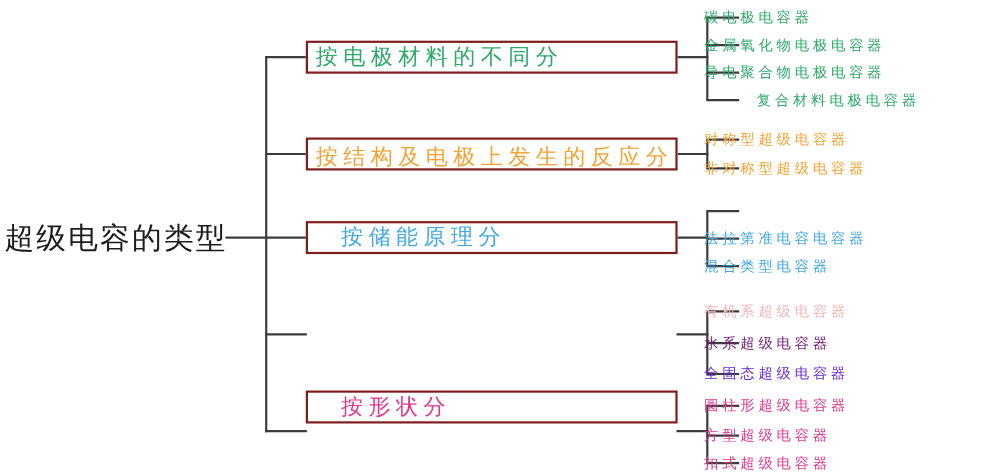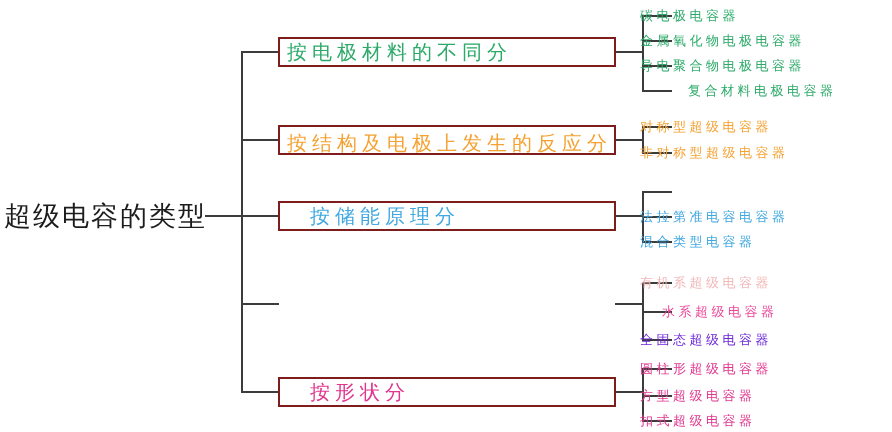--- a/index.html
+++ b/index.html
@@ -114,36 +114,36 @@
 
   <div class="cat-box pad-sm" style="top:37px;">
     <span class="cat-label" style="color: rgb(45, 170, 106);">按电极材料的不同分</span>
   </div>
   <div class="cat-box pad-sm" style="top:125px;align-items:flex-end;">
     <span class="cat-label" style="color: rgb(245, 162, 51);">按结构及电极上发生的反应分</span>
   </div>
   <div class="cat-box pad-lg" style="top:201px;">
     <span class="cat-label" style="color: rgb(65, 168, 225);">按储能原理分</span>
   </div>
-  <div class="cat-box pad-lg" style="top:377px;">
+  <div class="cat-box pad-lg" style="top:355px;">
     <span class="cat-label" style="color: rgb(224, 54, 142);">按形状分</span>
   </div>
 
   <div class="leaf" style="top: 5px; color: rgb(45, 170, 106);">碳电极电容器</div>
   <div class="leaf" style="top: 30px; color: rgb(45, 170, 106);">金属氧化物电极电容器</div>
   <div class="leaf" style="top: 55px; color: rgb(45, 170, 106);">导电聚合物电极电容器</div>
   <div class="leaf" style="top: 80px; color: rgb(45, 170, 106); margin-left: 48px;">复合材料电极电容器</div>
 
   <div class="leaf" style="top: 116px; color: rgb(245, 162, 51);">对称型超级电容器</div>
   <div class="leaf" style="top: 142px; color: rgb(245, 162, 51);">非对称型超级电容器</div>
 
   <div class="leaf" style="top: 206px; color: rgb(65, 168, 225);">法拉第准电容电容器</div>
   <div class="leaf" style="top: 231px; color: rgb(65, 168, 225);">混合类型电容器</div>
 
   <div class="leaf" style="top: 272px; color: rgb(242, 184, 184);">有机系超级电容器</div>
-  <div class="leaf" style="top: 301px; color: #ec4899; margin-left: 22px;">水系超级电容器</div>
+  <div class="leaf" style="top: 301px; color: #701a75;">水系超级电容器</div>
   <div class="leaf" style="top: 329px; color: #6d28d9;">全固态超级电容器</div>
 
   <div class="leaf" style="top: 358px; color: rgb(224, 54, 142);">圆柱形超级电容器</div>
   <div class="leaf" style="top: 385px; color: rgb(224, 54, 142);">方型超级电容器</div>
   <div class="leaf" style="top: 410px; color: rgb(224, 54, 142);">扣式超级电容器</div>
 
 </div>
 
 </body></html>

